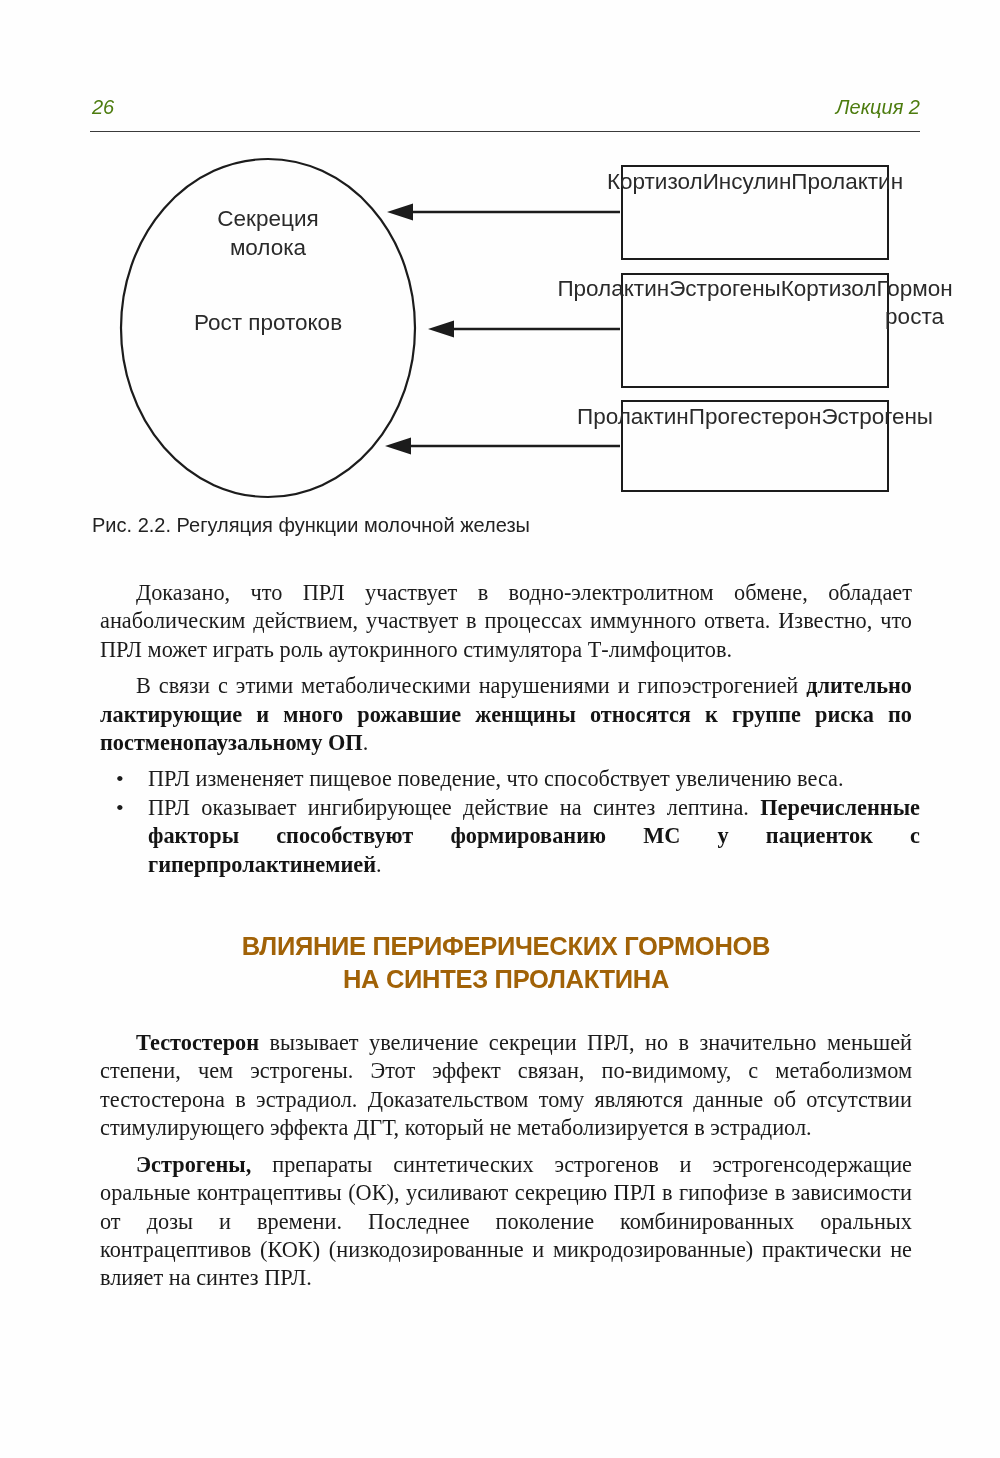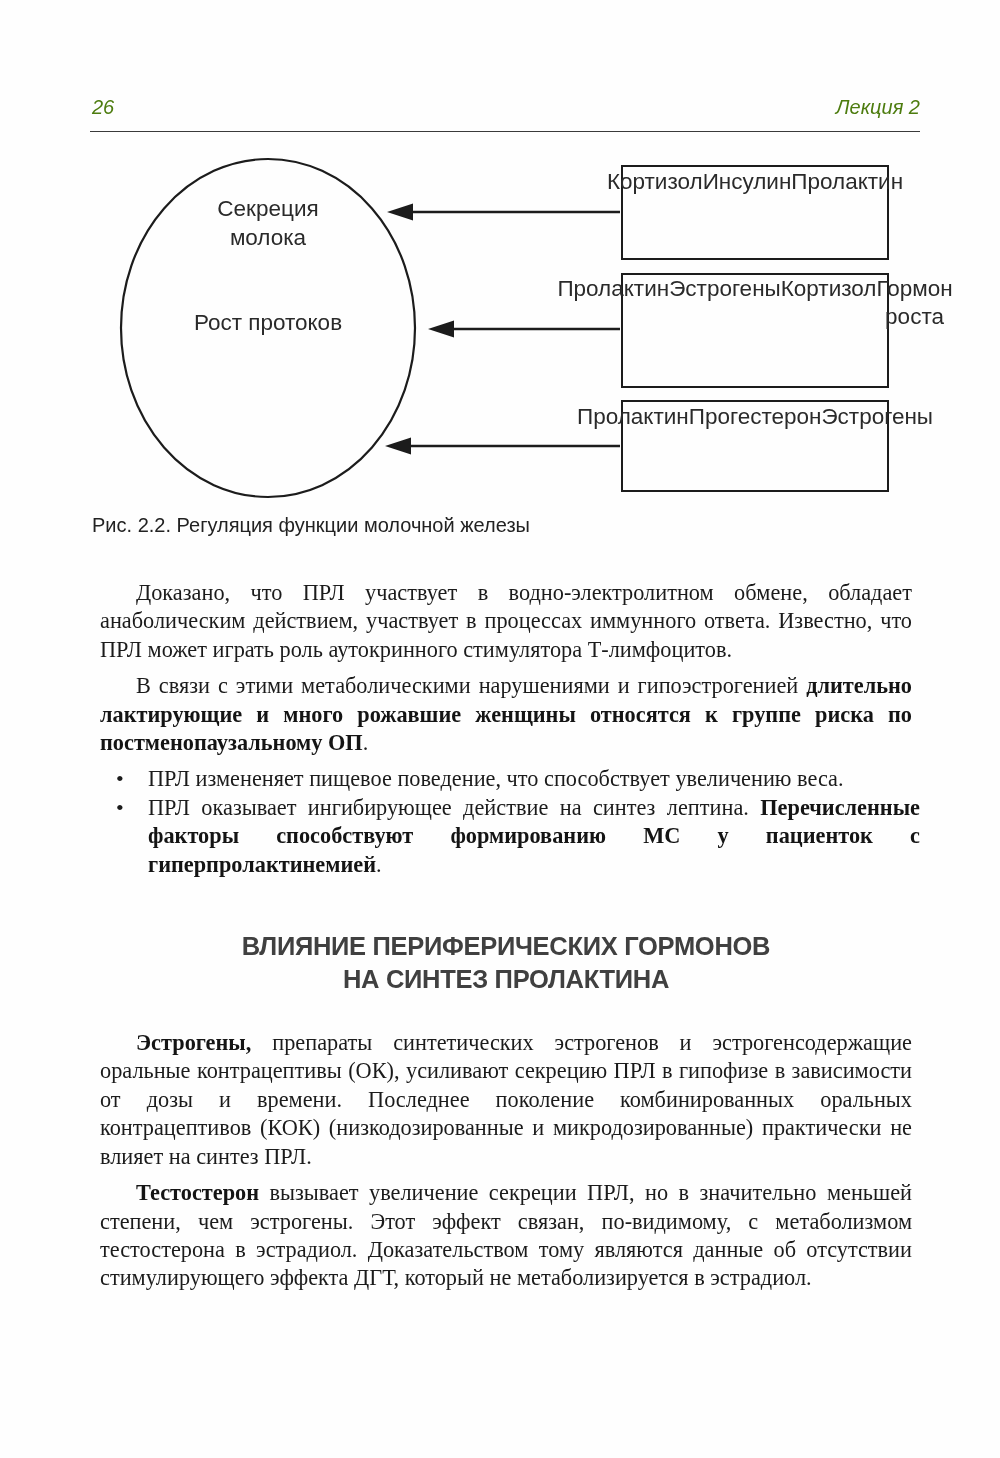--- a/index.html
+++ b/index.html
@@ -64,21 +64,21 @@
   ul.blist li::before{
     content:"\2022";
     position:absolute;left:24px;top:0;
     font-size:22px;color:#1b1b1b;
   }
   h2.sechead{
     margin:51px 0 33px 0;
     text-align:center;
     font-family:"Liberation Sans", sans-serif;
     font-weight:700;font-size:25.5px;line-height:33px;
-    letter-spacing:-0.3px;color:#404040;
+    letter-spacing:-0.3px;color:#a16207;
     text-indent:0;
   }
 </style>
 </head>
 <body>
 
 <div class="page">
 
   <div class="runhead">
     <span>26</span>
@@ -99,21 +99,21 @@
         <line x1="450" y1="329" x2="620" y2="329" stroke="#1c1c1c" stroke-width="2.4"></line>
         <polygon points="428,329 454,320.5 454,337.5" fill="#1c1c1c"></polygon>
       </g>
 
       <g>
         <line x1="407" y1="446" x2="620" y2="446" stroke="#1c1c1c" stroke-width="2.4"></line>
         <polygon points="385,446 411,437.5 411,454.5" fill="#1c1c1c"></polygon>
       </g>
     </svg>
 
-    <div class="ellipse-label" style="top:49px">Секреция молока</div>
+    <div class="ellipse-label" style="top:59px">Секреция молока</div>
     <div class="ellipse-label" style="top:163px">Рост протоков</div>
 
     <div class="hbox" style="top:20px;height:95px">
       <div>Кортизол</div>
       <div>Инсулин</div>
       <div>Пролактин</div>
     </div>
     <div class="hbox b2" style="top:128px;height:115px">
       <div>Пролактин</div>
       <div>Эстрогены</div>
@@ -137,18 +137,18 @@
 
     <p><span>В связи с этими метаболическими нарушениями и гипоэстрогенией </span><b>длительно лактирующие и много рожавшие женщины относятся к группе риска по постменопаузальному ОП</b><span>.</span></p>
 
     <ul class="blist">
       <li><span>ПРЛ измененяет пищевое поведение, что способствует увеличе­нию веса.</span></li>
       <li><span>ПРЛ оказывает ингибирующее действие на синтез лептина. </span><b>Пере­численные факторы способствуют формированию МС у пациенток с гиперпролактинемией</b><span>.</span></li>
     </ul>
 
     <h2 class="sechead"><span>ВЛИЯНИЕ ПЕРИФЕРИЧЕСКИХ ГОРМОНОВ</span><br><span>НА СИНТЕЗ ПРОЛАКТИНА</span></h2>
 
+    <p><b>Тестостерон</b><span> вызывает увеличение секреции ПРЛ, но в значительно меньшей степени, чем эстрогены. Этот эффект связан, по-видимому, с метаболизмом тестостерона в эстрадиол. Доказательством тому явля­ются данные об отсутствии стимулирующего эффекта ДГТ, который не метаболизируется в эстрадиол.</span></p>
+
     <p><b>Эстрогены,</b><span> препараты синтетических эстрогенов и эстрогенсодер­жащие оральные контрацептивы (ОК), усиливают секрецию ПРЛ в гипофизе в зависимости от дозы и времени. Последнее поколение комбинированных оральных контрацептивов (КОК) (низкодозирован­ные и микродозированные) практически не влияет на синтез ПРЛ.</span></p>
-
-    <p><b>Тестостерон</b><span> вызывает увеличение секреции ПРЛ, но в значительно меньшей степени, чем эстрогены. Этот эффект связан, по-видимому, с метаболизмом тестостерона в эстрадиол. Доказательством тому явля­ются данные об отсутствии стимулирующего эффекта ДГТ, который не метаболизируется в эстрадиол.</span></p>
 
   </div>
 </div>
 
 </body></html>

